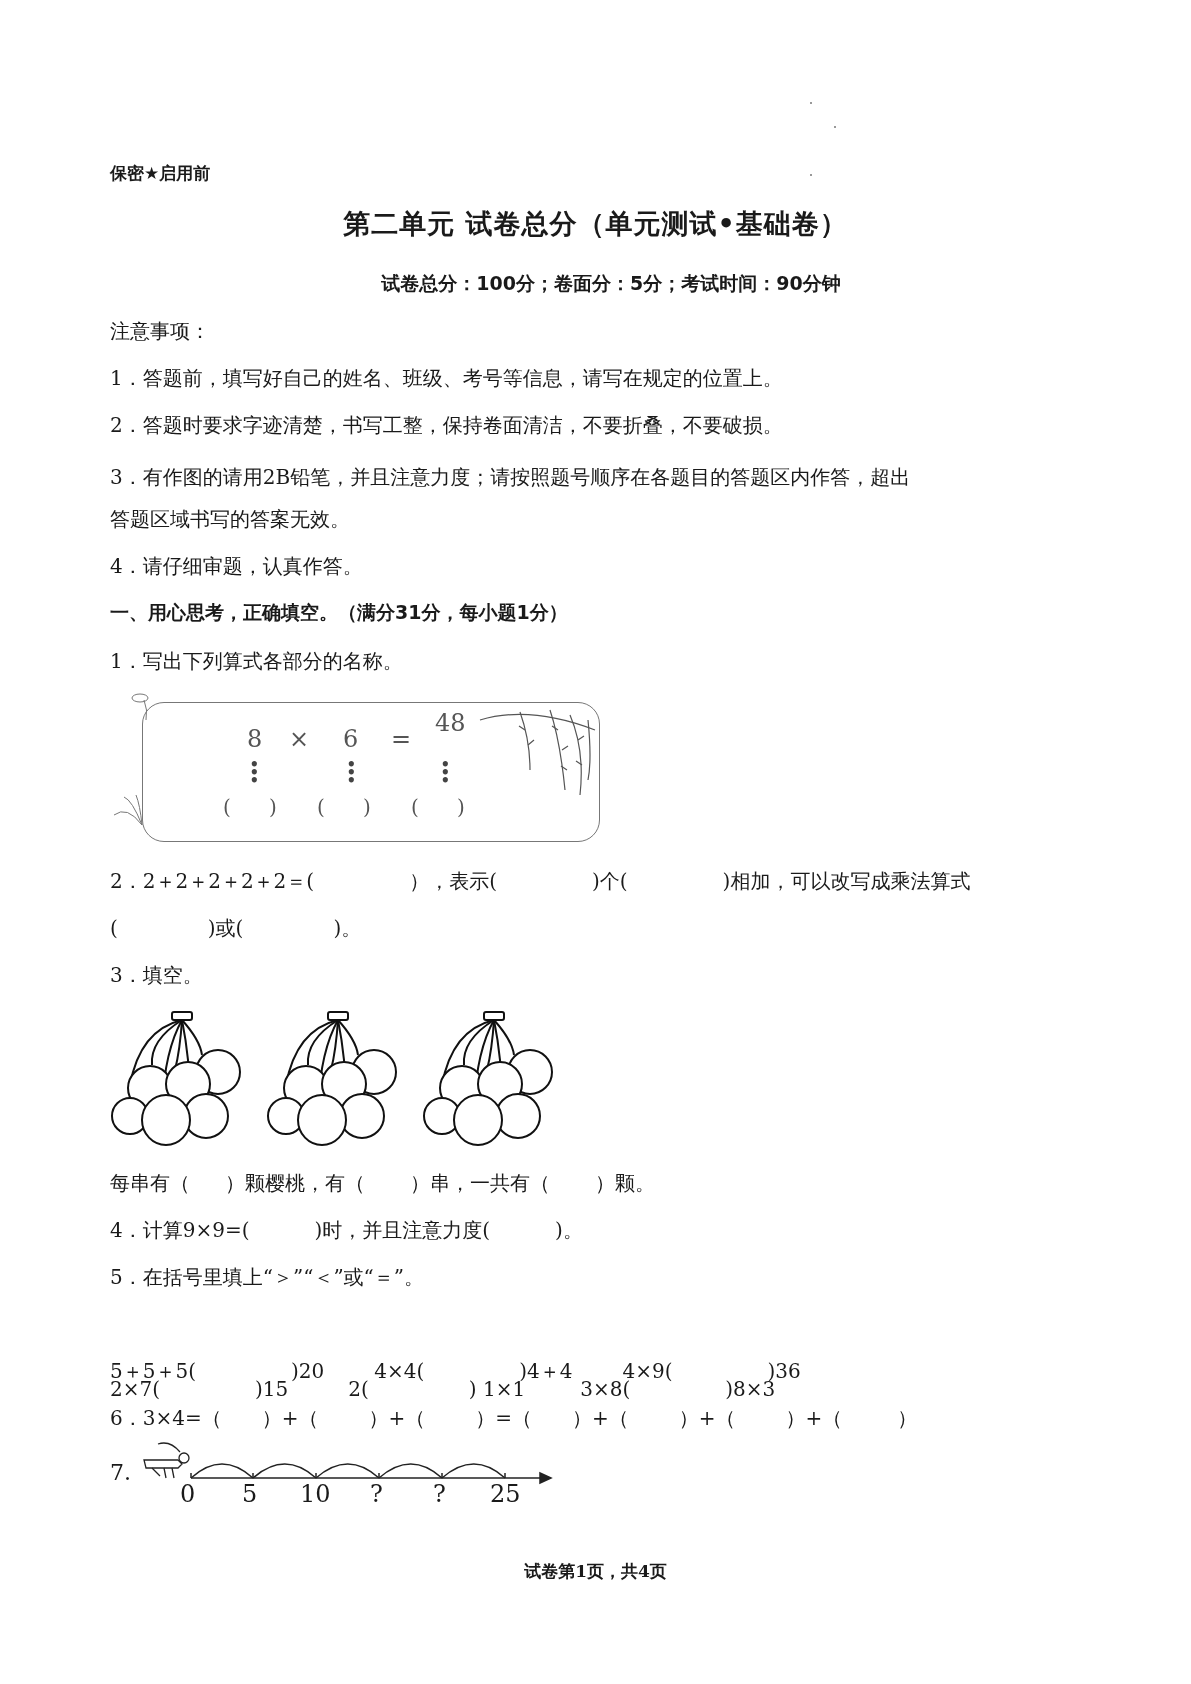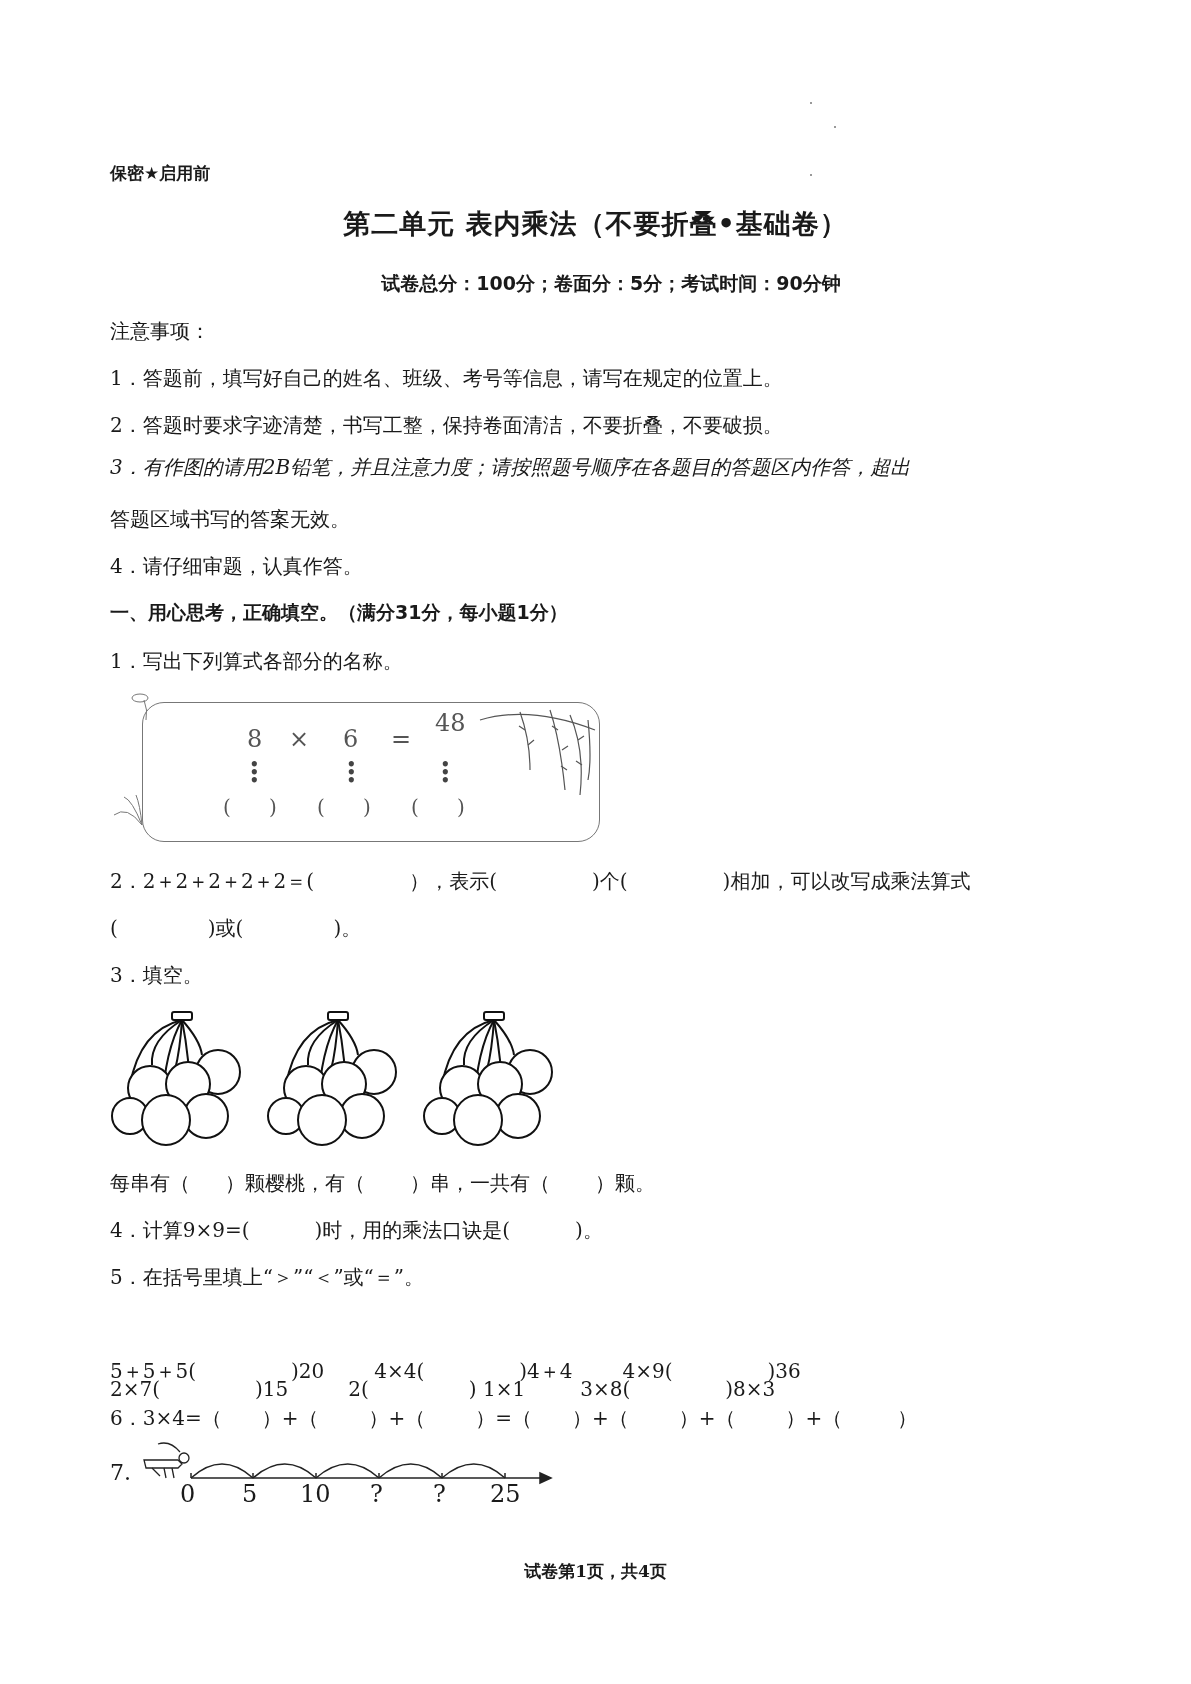--- a/index.html
+++ b/index.html
@@ -25,27 +25,27 @@
   svg { position: absolute; overflow: visible; }
 </style>
 </head>
 <body>
 
 <div class="speck" style="left:810px;top:102px;"></div>
 <div class="speck" style="left:834px;top:126px;"></div>
 <div class="speck" style="left:810px;top:174px;"></div>
 
 <div class="abs confidential">保密★启用前</div>
-<div class="abs title">第二单元  表内乘法（不要折叠•基础卷）</div>
+<div class="abs title">第二单元  试卷总分（单元测试•基础卷）</div>
 <div class="abs subtitle">试卷总分：100分；卷面分：5分；考试时间：90分钟</div>
 
 <div class="abs line" style="top:318px;">注意事项：</div>
 <div class="abs line" style="top:365px;">1．答题前，填写好自己的姓名、班级、考号等信息，请写在规定的位置上。</div>
 <div class="abs line" style="top:412px;text-align:right;">2．答题时要求字迹清楚，书写工整，保持卷面清洁，不要折叠，不要破损。</div>
-<div class="abs line" style="top:454px;font-style:italic;">3．有作图的请用2B铅笔，并且注意力度；请按照题号顺序在各题目的答题区内作答，超出</div>
+<div class="abs line" style="top:464px;">3．有作图的请用2B铅笔，并且注意力度；请按照题号顺序在各题目的答题区内作答，超出</div>
 <div class="abs line" style="top:506px;">答题区域书写的答案无效。</div>
 <div class="abs line" style="top:553px;">4．请仔细审题，认真作答。</div>
 
 <div class="abs section" style="top:600px;">一、用心思考，正确填空。（满分31分，每小题1分）</div>
 
 <div class="abs line" style="top:648px;">1．写出下列算式各部分的名称。</div>
 <div class="formula-box">
   <div class="fb-row" style="left:104px;top:22px;">8</div>
   <div class="fb-row" style="left:146px;top:22px;">×</div>
   <div class="fb-row" style="left:200px;top:22px;">6</div>
@@ -104,21 +104,21 @@
   </defs>
   <use href="#bunch" x="0" y="0"></use>
   <use href="#bunch" x="156" y="0"></use>
   <use href="#bunch" x="312" y="0"></use>
 </svg>
 <div class="abs line" style="top:1170px;">
   <span>每串有（</span><span class="gap" style="width:35px;"></span><span>）颗樱桃，有（</span><span class="gap" style="width:45px;"></span><span>）串，一共有（</span><span class="gap" style="width:45px;"></span><span>）颗。</span>
 </div>
 
 <div class="abs line" style="top:1217px;">
-  <span>4．计算9×9=(</span><span class="gap" style="width:65px;"></span><span>)时，用的乘法口诀是(</span><span class="gap" style="width:65px;"></span><span>)。</span>
+  <span>4．计算9×9=(</span><span class="gap" style="width:65px;"></span><span>)时，并且注意力度(</span><span class="gap" style="width:65px;"></span><span>)。</span>
 </div>
 
 <div class="abs line" style="top:1264px;">5．在括号里填上“＞”“＜”或“＝”。</div>
 <div class="abs line" style="top:1377px;">
   <span>2×7(</span><span class="gap" style="width:95px;"></span><span>)15</span><span class="gap" style="width:60px;"></span><span>2(</span><span class="gap" style="width:100px;"></span><span>) 1×1</span><span class="gap" style="width:55px;"></span><span>3×8(</span><span class="gap" style="width:95px;"></span><span>)8×3</span>
 </div>
 <div class="abs line" style="top:1358px;">
   <span>5＋5＋5(</span><span class="gap" style="width:95px;"></span><span>)20</span><span class="gap" style="width:50px;"></span><span>4×4(</span><span class="gap" style="width:95px;"></span><span>)4＋4</span><span class="gap" style="width:50px;"></span><span>4×9(</span><span class="gap" style="width:95px;"></span><span>)36</span>
 </div>
 

